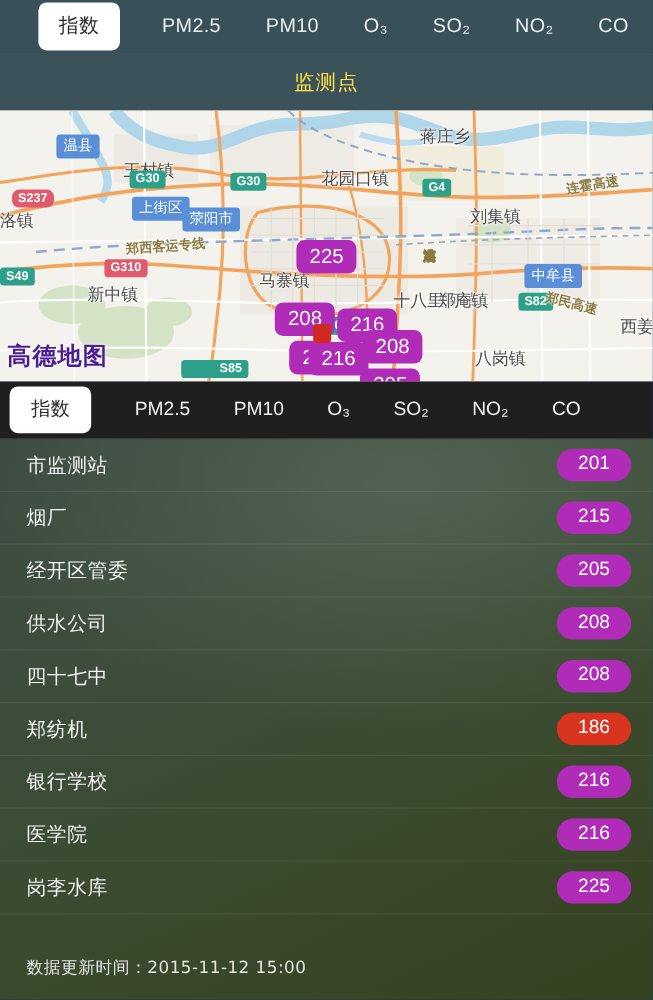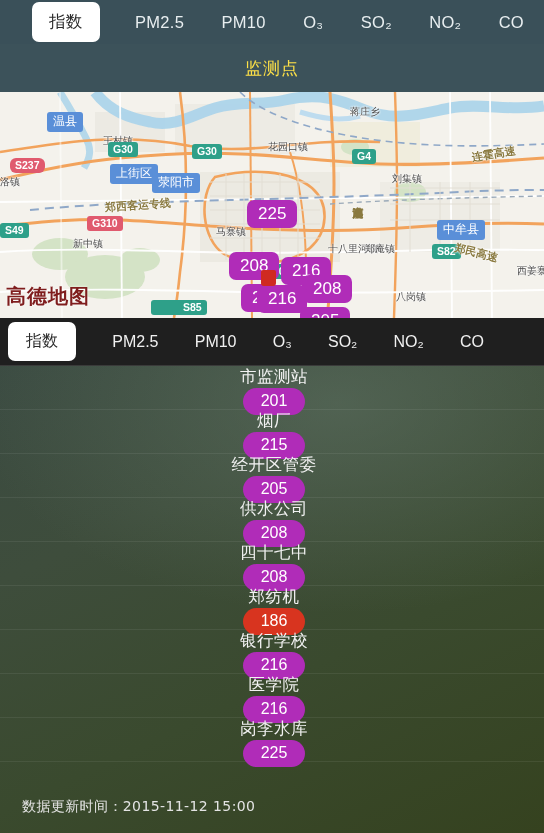--- a/index.html
+++ b/index.html
@@ -48,42 +48,42 @@
     overflow: hidden; background: #f3f1ec;
   }
   .map svg { position: absolute; left: 0; top: 0; }
 
   .mlabel {
     position: absolute; white-space: nowrap;
     font-size: 11.5px; color: #4a4a4a;
     text-shadow: 0 0 2px #fff, 0 0 2px #fff, 0 0 3px #fff;
     font-family: "DejaVu Sans", sans-serif;
   }
-  .mlabel.big { font-size: 10px; }
+  .mlabel.big { font-size: 14px; }
   .mlabel.hw {
     color: #8a7a40; font-weight: bold; font-size: 11px;
     text-shadow: 0 0 2px #fff, 0 0 2px #fff;
   }
   .shield {
     position: absolute; white-space: nowrap;
     font-size: 10.5px; font-weight: bold; color: #fff;
     padding: 1px 5px 2px 5px; border-radius: 3px;
     font-family: "Liberation Sans", sans-serif;
   }
   .shield.green { background: #2ea089; }
   .shield.red   { background: #e05a6e; }
   .citybox {
     position: absolute; white-space: nowrap;
     font-size: 12px; color: #ffffff; background: #5a8fd8;
     padding: 1px 6px 2px 6px; border-radius: 3px;
     font-family: "DejaVu Sans", sans-serif;
   }
   .amap-logo {
     position: absolute; left: 6px; bottom: 8px;
-    font-size: 20px; font-weight: bold; color: #7f1d1d;
+    font-size: 20px; font-weight: bold; color: #4c1d95;
     letter-spacing: 1px; font-family: Liberation Sans, sans-serif;
     text-shadow: 0 0 3px rgba(255,255,255,.85);
   }
   .marker {
     position: absolute; color: #fff;
     background: #b02cb8; border-radius: 7px;
     font-size: 17px; font-weight: 500;
     padding: 5px 11px 6px 11px;
     font-family: "Liberation Sans", sans-serif;
     line-height: 1;
@@ -116,21 +116,20 @@
     position: absolute; left: 0; top: 366px; width: 544px; height: 467px;
     background:
       radial-gradient(ellipse 520px 300px at 62% 8%, rgba(96,116,100,.55) 0%, rgba(58,76,58,0) 70%),
       linear-gradient(155deg, #3b4b42 0%, #3e4d3c 30%, #3a4a2e 62%, #35421f 100%);
     overflow: hidden;
   }
   .row {
     height: 44px; display: flex; align-items: center;
     padding: 0 18px 0 22px;
     border-bottom: 1px solid rgba(255,255,255,.07);
-    flex-direction: column;
   }
   .row .name {
     flex: 1 1 auto; color: #f2f2f2; font-size: 16.5px;
     letter-spacing: .5px;
     font-family: "DejaVu Sans", sans-serif;
   }
   .badge {
     min-width: 62px; text-align: center;
     color: #fff; font-size: 16px;
     padding: 5px 10px 6px 10px; border-radius: 14px;

